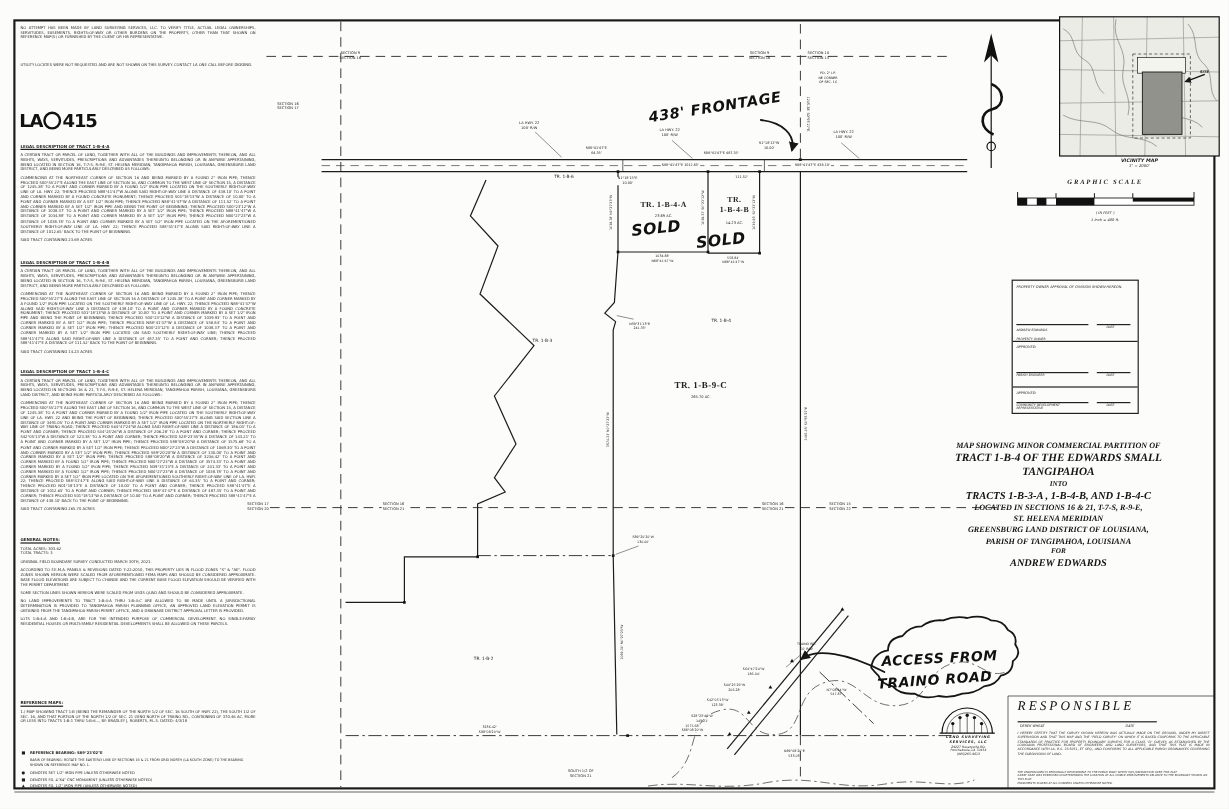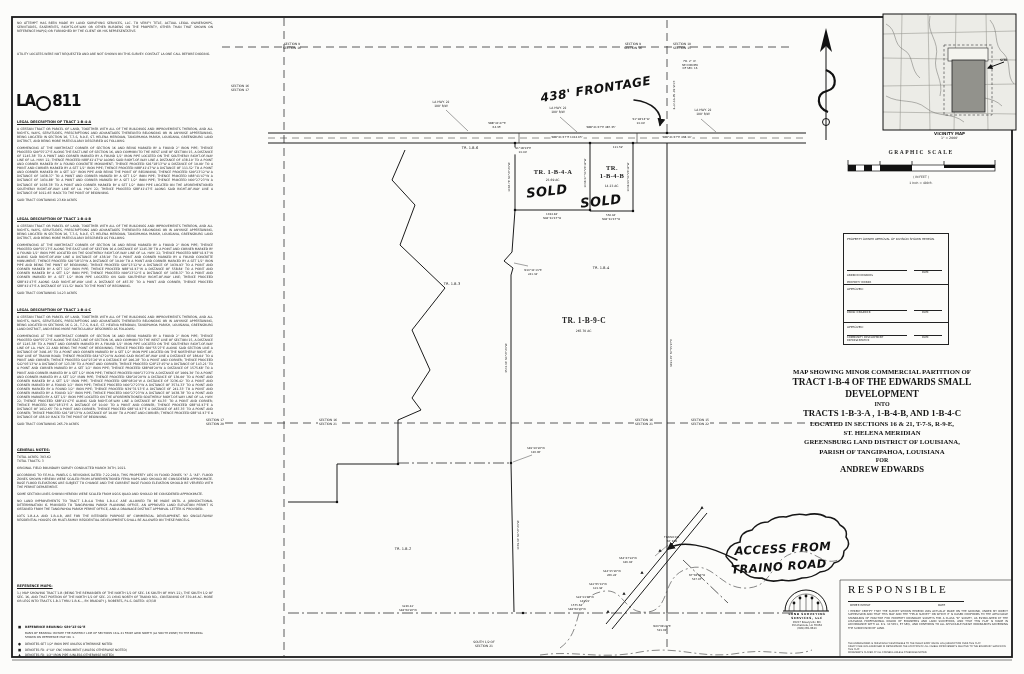--- a/index.html
+++ b/index.html
@@ -16,35 +16,35 @@
   .hand{stroke:#161616;stroke-width:1.5;fill:none;stroke-linecap:round}
   .bd{fill:none;stroke:#191919;stroke-width:1.8}
   .mk{fill:#111;stroke:none}
   .na *{stroke:#111}
   
   .lb{position:absolute;left:17px;width:196px;z-index:3;}
   .lb p{font-size:3.1px;line-height:1.32;text-align:justify;margin:0 0 3px;white-space:pre-line;color:#2b2b2b;}
   .lb .h{font-size:3.4px;font-weight:bold;text-decoration:underline;margin:0 0 2.5px;}
   .lb .cl2{font-size:3.1px;margin-top:1px;}
   .la811{position:absolute;left:16px;top:92px;z-index:3;font-weight:bold;font-size:15px;
-         letter-spacing:-1px;color:#111;display:flex;align-items:flex-end;}
+         letter-spacing:-1px;color:#111;display:flex;align-items:flex-start;}
   .la811 .orb{display:inline-block;width:11px;height:11px;border:2px solid #111;border-radius:50%;
               margin:0 1px;position:relative;top:1px;}
   .legend-row{display:flex;gap:3px;font-size:3px;line-height:1.5;align-items:flex-start;}
   .legend-sym{width:5px;text-align:center;font-size:3.4px;}
   
   .map-labels{position:absolute;left:0;top:0;width:1024px;height:674px;z-index:4;pointer-events:none;}
   .ml{position:absolute;transform:translate(-50%,-50%);white-space:pre-line;text-align:center;
       line-height:1.3;color:#222;}
   .ml.serif{font-family:"Liberation Serif",serif;font-weight:bold;letter-spacing:.4px;}
   .ml.bg{background:#fcfcfa;padding:0 1px;}
   .ml.hand{font-family:"DejaVu Sans",sans-serif;font-style:italic;font-weight:bold;color:#101010;
            white-space:nowrap;letter-spacing:.5px;}
   
-  .rc{position:absolute;z-index:3;}
+  .rc{position:absolute;z-index:3;font-style:italic;}
   .vicapt{left:883px;top:131px;width:133px;text-align:center;}
   .vicapt .t1{font-size:4px;font-weight:bold;}
   .vicapt .t2{font-size:3.2px;}
   .site-lbl{left:1000px;top:58px;font-size:3px;font-weight:bold;}
   .gs-title{left:845px;top:149px;width:152px;text-align:center;font-size:5.5px;letter-spacing:1.5px;
             font-family:"Liberation Serif",serif;font-weight:bold;}
   .gs-unit{left:845px;top:175px;width:152px;text-align:center;font-size:3px;}
   .gs-ratio{left:845px;top:181px;width:152px;text-align:center;font-size:3px;}
   .apvbox{left:843px;top:233px;width:104px;height:110px;border:.8px solid #222;font-size:2.9px;}
   .apvbox .hd{position:absolute;left:3px;top:3px;width:97px;text-align:left;}
@@ -242,21 +242,21 @@
 
   <div class="lb" style="top:21px">
     <p>NO ATTEMPT HAS BEEN MADE BY LAND SURVEYING SERVICES, LLC. TO VERIFY TITLE, ACTUAL LEGAL OWNERSHIPS, SERVITUDES, EASEMENTS, RIGHTS-OF-WAY OR OTHER BURDENS ON THE PROPERTY, OTHER THAN THAT SHOWN ON REFERENCE MAP(S) OR FURNISHED BY THE CLIENT OR HIS REPRESENTATIVE.</p>
   </div>
   <div class="lb" style="top:52px">
     <p>UTILITY LOCATES WERE NOT REQUESTED AND ARE NOT SHOWN ON THIS SURVEY. CONTACT LA ONE CALL BEFORE DIGGING.</p>
   </div>
   <div class="la811">
     <span>LA</span>
       <span class="orb"></span>
-      <span>811</span>
+      <span>415</span>
   </div>
 
   <div class="lb" style="top:120px">
     <div class="h">LEGAL DESCRIPTION OF TRACT 1-B-4-A</div>
     <p>A CERTAIN TRACT OR PARCEL OF LAND, TOGETHER WITH ALL OF THE BUILDINGS AND IMPROVEMENTS THEREON, AND ALL RIGHTS, WAYS, SERVITUDES, PRESCRIPTIONS AND ADVANTAGES THEREUNTO BELONGING OR IN ANYWISE APPERTAINING, BEING LOCATED IN SECTION 16, T-7-S, R-9-E, ST. HELENA MERIDIAN, TANGIPAHOA PARISH, LOUISIANA, GREENSBURG LAND DISTRICT, AND BEING MORE PARTICULARLY DESCRIBED AS FOLLOWS:</p>
     <p>COMMENCING AT THE NORTHEAST CORNER OF SECTION 16 AND BEING MARKED BY A FOUND 2" IRON PIPE; THENCE PROCEED S00°55'27"E ALONG THE EAST LINE OF SECTION 16, AND COMMON TO THE WEST LINE OF SECTION 15, A DISTANCE OF 1245.38' TO A POINT AND CORNER MARKED BY A FOUND 1/2" IRON PIPE LOCATED ON THE SOUTHERLY RIGHT-OF-WAY LINE OF LA. HWY. 22; THENCE PROCEED N88°41'47"W ALONG SAID RIGHT-OF-WAY LINE A DISTANCE OF 438.10' TO A POINT AND CORNER MARKED BY A FOUND CONCRETE MONUMENT; THENCE PROCEED S01°18'13"W A DISTANCE OF 10.00' TO A POINT AND CORNER MARKED BY A SET 1/2" IRON PIPE; THENCE PROCEED N88°41'47"W A DISTANCE OF 111.52' TO A POINT AND CORNER MARKED BY A SET 1/2" IRON PIPE AND BEING THE POINT OF BEGINNING; THENCE PROCEED S00°23'12"W A DISTANCE OF 1038.37' TO A POINT AND CORNER MARKED BY A SET 1/2" IRON PIPE; THENCE PROCEED N88°41'47"W A DISTANCE OF 1034.88' TO A POINT AND CORNER MARKED BY A SET 1/2" IRON PIPE; THENCE PROCEED N00°27'23"W A DISTANCE OF 1038.78' TO A POINT AND CORNER MARKED BY A SET 1/2" IRON PIPE LOCATED ON THE AFOREMENTIONED SOUTHERLY RIGHT-OF-WAY LINE OF LA. HWY. 22; THENCE PROCEED S88°41'47"E ALONG SAID RIGHT-OF-WAY LINE A DISTANCE OF 1012.65' BACK TO THE POINT OF BEGINNING.</p>
     <p class="cl2">SAID TRACT CONTAINING 23.69 ACRES</p>
   </div>
 
   <div class="lb" style="top:217px">
@@ -428,21 +428,21 @@
     <div class="sig" style="left:3px;top:101px;width:60px"></div>
     <div class="sig" style="left:70px;top:101px;width:28px"></div>
     <div class="apv-sub" style="left:3px;top:102px">COMMUNITY DEVELOPMENT
 REPRESENTATIVE</div>
     <div class="apv-sub" style="left:78px;top:102px">DATE</div>
   </div>
 
   <div class="rc titleblock">
     <div class="tl-m">MAP SHOWING MINOR COMMERCIAL PARTITION OF</div>
     <div class="tl-l">TRACT 1-B-4 OF THE EDWARDS SMALL</div>
-    <div class="tl-l">DEVELOPMENT</div>
+    <div class="tl-l">TANGIPAHOA</div>
     <div class="tl-s">INTO</div>
     <div class="tl-l" style="font-size:8.8px">TRACTS 1-B-3-A , 1-B-4-B, AND 1-B-4-C</div>
     <div class="tl-m">LOCATED IN SECTIONS 16 &amp; 21, T-7-S, R-9-E,</div>
     <div class="tl-m">ST. HELENA MERIDIAN</div>
     <div class="tl-m">GREENSBURG LAND DISTRICT OF LOUISIANA,</div>
     <div class="tl-m">PARISH OF TANGIPAHOA, LOUISIANA</div>
     <div class="tl-s">FOR</div>
     <div class="tl-xl">ANDREW EDWARDS</div>
   </div>
 

